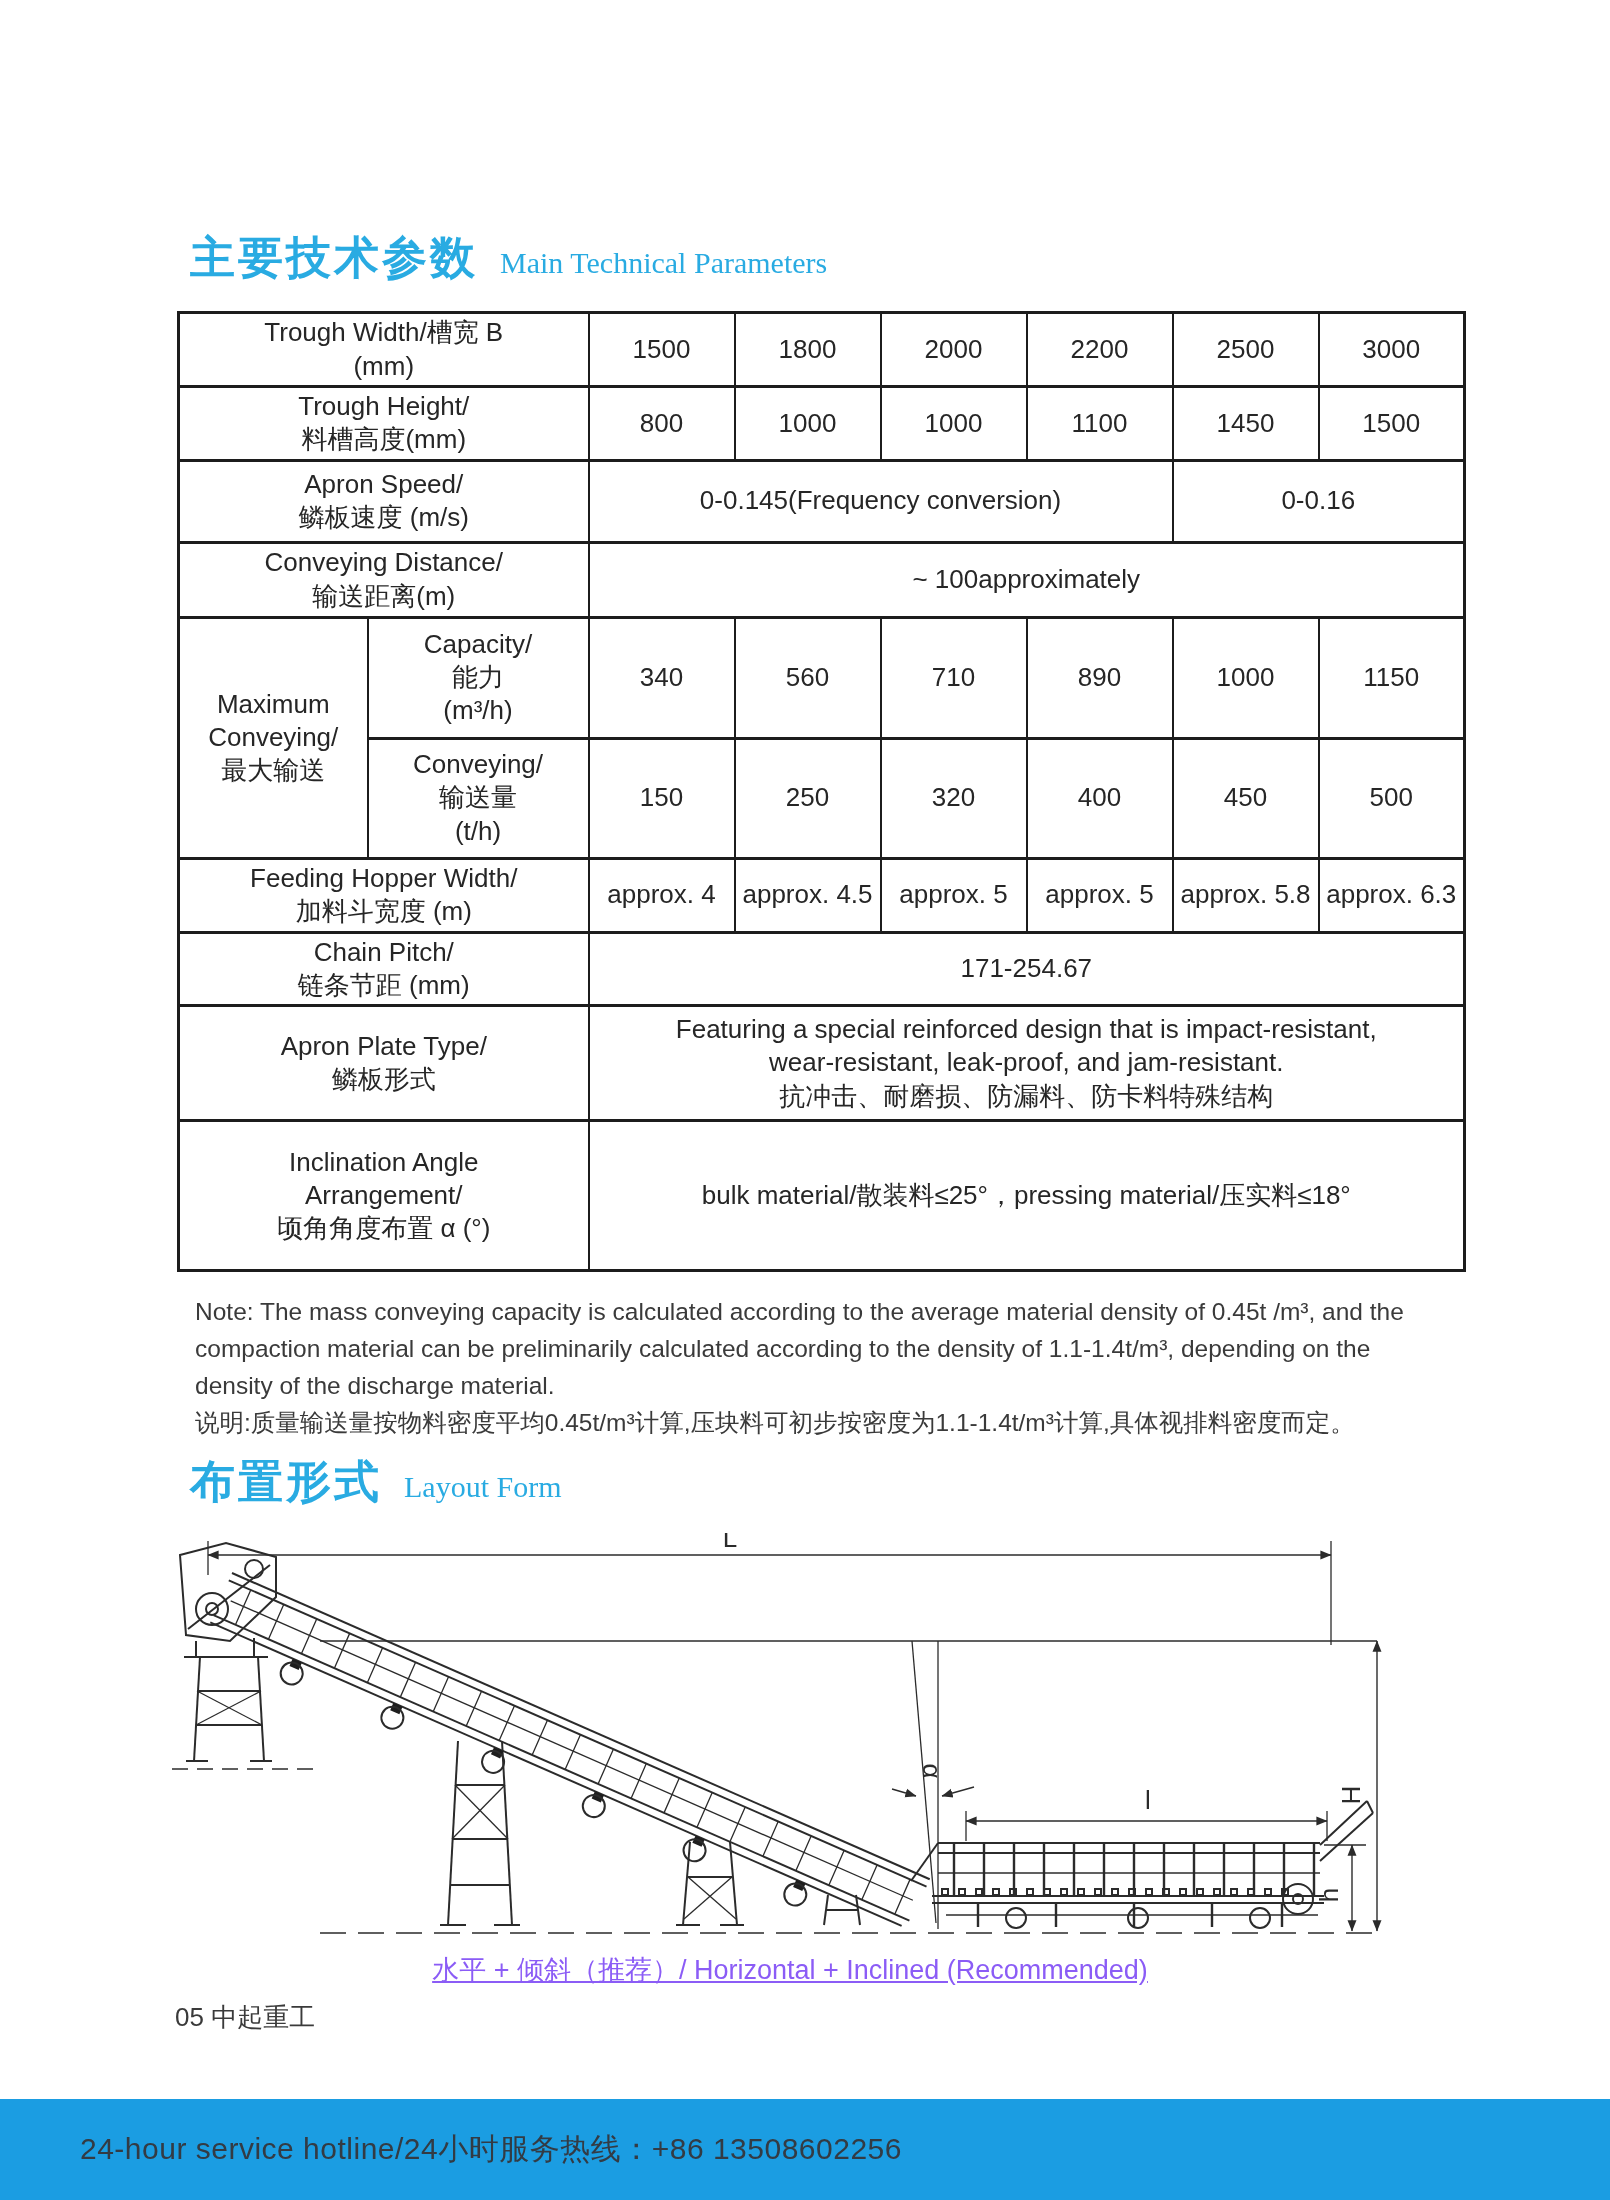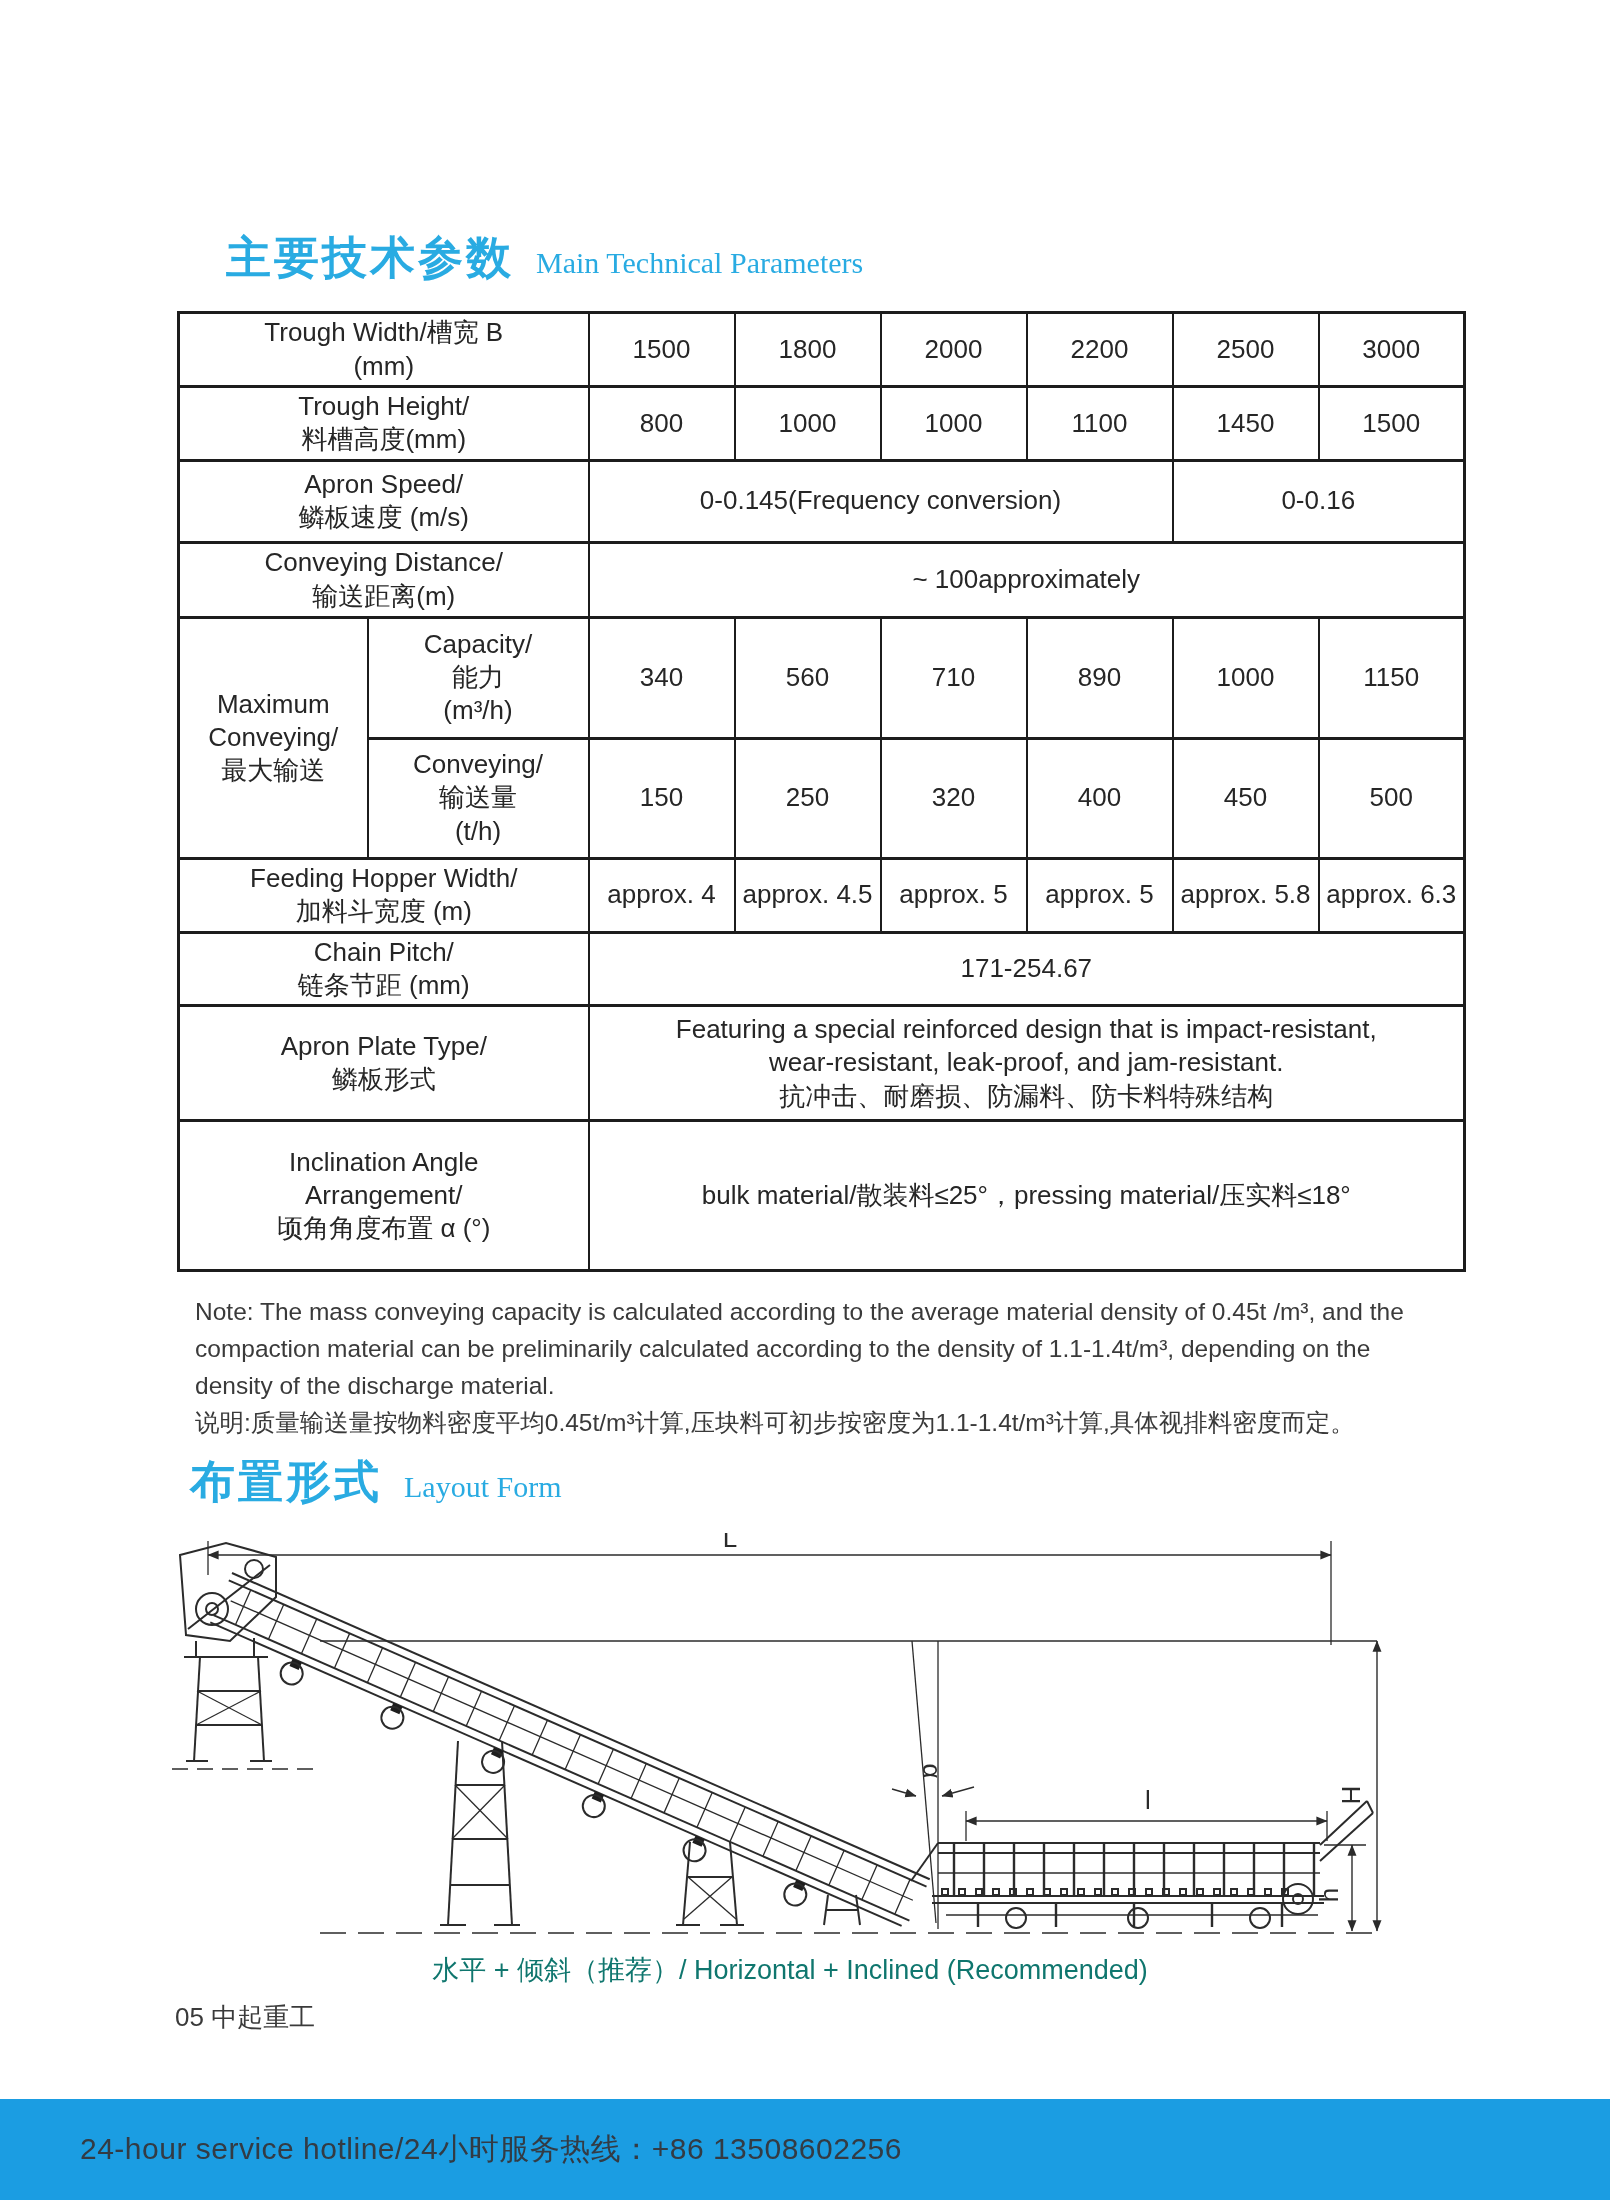--- a/index.html
+++ b/index.html
@@ -29,42 +29,42 @@
   td.padsm { text-align:left; padding-left:16px; padding-right:12px; }
   td.valsm { font-size:25px; padding:2px 1px;margin-top:39px; }
 
   .note {
     position:absolute; left:170px; top:1293px; width:1300px;
     font-size:24.5px; line-height:37px; color:#3a3a3a; white-space:pre-line;margin-left:25px;
   }
   .diagram-wrap { position:absolute; left:170px; top:1533px; width:1240px; height:424px; }
   .diagram-caption {
     position:absolute; left:170px; top:1952px; width:1240px;
-    text-align:center; font-size:27px; color:#0f766e;
+    text-align:center; font-size:27px; color:#8b5cf6;text-decoration:underline;
   }
   .page-label { position:absolute; left:175px; top:2000px; font-size:26px; color:#3a3a3a; }
   .footer-bar {
     position:absolute; left:0; top:2099px; width:1610px; height:101px;
     background:var(--footer-bar); display:flex; align-items:center;
     box-sizing:border-box; padding-left:80px;
   }
   .footer-bar .hotline { font-size:30px; color:#333b44; letter-spacing:0.5px; }
 
   
   .ln line, .ln path, .ln circle { stroke:var(--ink); stroke-width:2; fill:none; }
   .thin  { stroke:var(--ink) !important; stroke-width:1.3 !important; fill:none; }
   .post  { stroke-width:2.4 !important; }
   .dim   { stroke:var(--ink); stroke-width:1.4; fill:none; }
   .dimlabel { font-size:26px; fill:#2b2b2b; text-anchor:middle; font-family:"Liberation Sans","DejaVu Sans",sans-serif; }
   .dark  { fill:#1e1e1e; stroke:none; }
 </style>
 </head>
 <body>
 
-<div class="sec-title" style="top:228px;margin-left:36px;">
+<div class="sec-title" style="top:228px;">
   <span class="zh">主要技术参数</span>
   <span class="en">Main Technical Parameters</span>
 </div>
 
 <table class="params">
   <colgroup>
     <col style="width:189px">
       <col style="width:221px">
     <col style="width:146px">
       <col style="width:146px">

